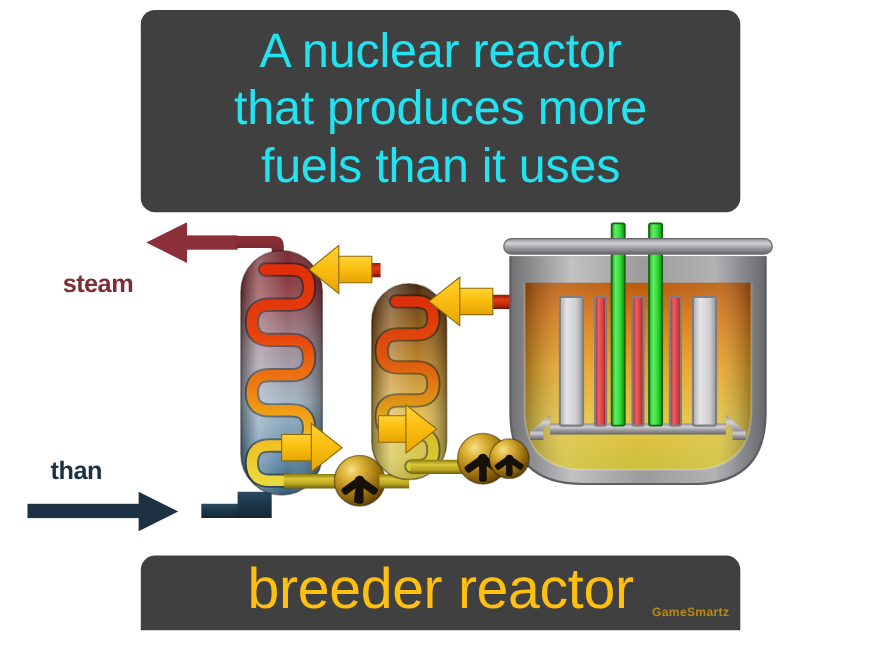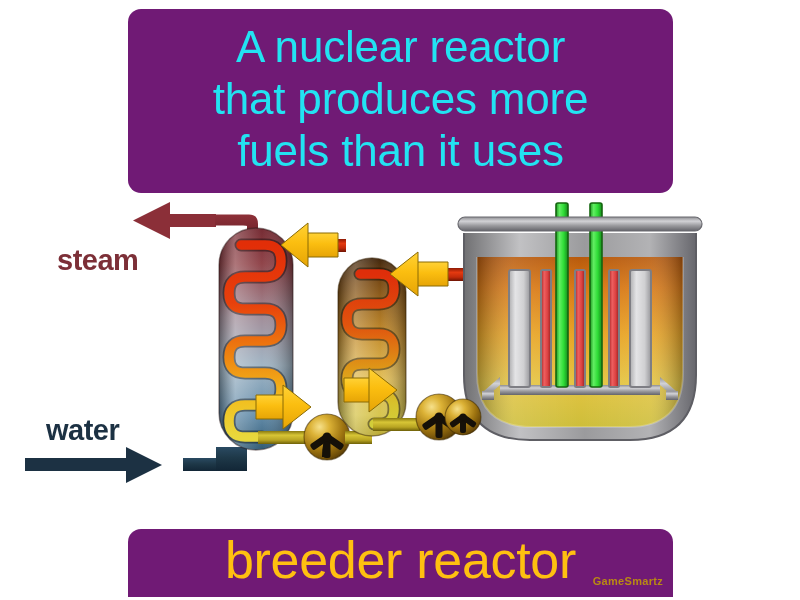--- a/index.html
+++ b/index.html
@@ -12,42 +12,42 @@
   }
   #stage {
     position: relative;
     width: 800px; height: 600px;
     background: #ffffff;
   }
 
   
   .banner {
     position: absolute;
-    background: #701a75;
+    background: #404040;
     border-radius: 13px;
     display: flex;
     align-items: center;
     justify-content: center;
     text-align: center;
   }
   #definition-banner {
     left: 128px; top: 9px;
     width: 545px; height: 184px;
     padding: 4px 14px 8px 14px;
   }
   #definition-text {
     color: #22E3F2;
     font-size: 44px;
     line-height: 1.18;
     font-weight: 400;
     letter-spacing: -0.2px;
     white-space: pre-line;
   }
   #term-banner {
-    left: 128px; top: 529px;
+    left: 128px; top: 505px;
     width: 545px; height: 68px;
     border-radius: 13px 13px 0 0;
     padding-bottom: 6px;
     text-align: right;
   }
   #term-text {
     color: #FFC010;
     font-size: 52px;
     line-height: 1;
     font-weight: 400;
@@ -58,21 +58,21 @@
     right: 10px; bottom: 10px;
     color: #B98A13;
     font-size: 11px;
     font-weight: bold;
     letter-spacing: 0.3px;
   }
 
   
   .flow-label {
     position: absolute;
-    font-size: 29px;
+    font-size: 23px;
     font-weight: 700;
     letter-spacing: -0.5px;
     white-space: nowrap;
   }
   #steam-label { left: 57px; top: 244px; color: #7C2F37; }
   #water-label { left: 46px; top: 414px; color: #1C3143; }
 
   
   #diagram {
     position: absolute;
@@ -85,21 +85,21 @@
 
 <div id="stage">
 
   <div class="banner" id="definition-banner">
     <div id="definition-text">A nuclear reactor
 that produces more
 fuels than it uses</div>
   </div>
 
   <div class="flow-label" id="steam-label">steam</div>
-  <div class="flow-label" id="water-label">water</div>
+  <div class="flow-label" id="water-label">than</div>
 
   <svg id="diagram" viewBox="0 0 800 310">
     <defs>
 
       <linearGradient id="sgBody" x1="0" y1="0" x2="0" y2="1">
         <stop offset="0.00" stop-color="#6E2028"></stop>
         <stop offset="0.16" stop-color="#8A3A40"></stop>
         <stop offset="0.40" stop-color="#9D8894"></stop>
         <stop offset="0.62" stop-color="#9DB2C2"></stop>
         <stop offset="0.84" stop-color="#5C87A6"></stop>

